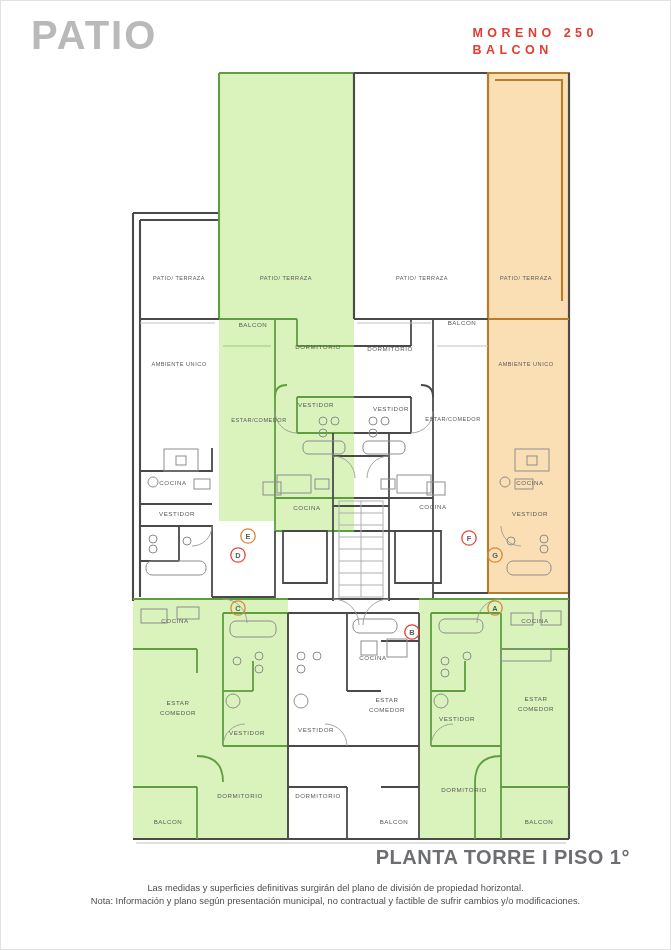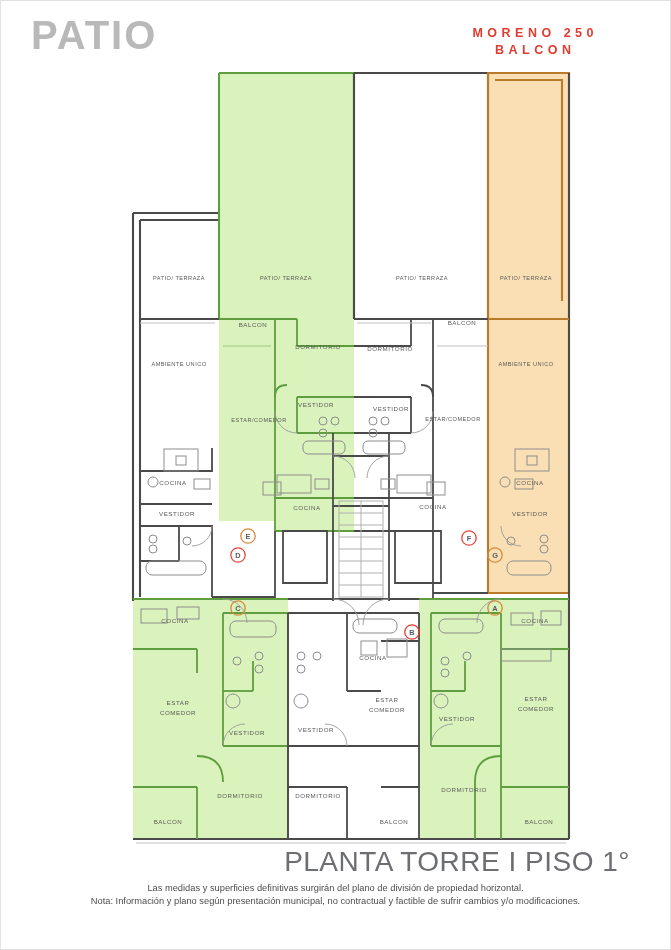--- a/index.html
+++ b/index.html
@@ -21,30 +21,30 @@
   .brand{position:absolute;left:30px;top:14px;}
   .brand-main{
     font-size:40px;font-weight:bold;letter-spacing:2px;
     color:#b9b9b9;line-height:40px;
   }
   .brand-sub{
     font-size:18px;color:#c6c6c6;letter-spacing:0.5px;
     line-height:22px;margin-top:1px;
   }
   .addr{
-    position:absolute;right:72px;top:24px;text-align:center;
+    position:absolute;right:72px;top:24px;text-align:left;
     color:#e03c31;font-size:12.5px;letter-spacing:4.5px;
     line-height:17px;font-weight:bold;
   }
 
   
   .plan-title{
     position:absolute;right:40px;top:845px;
-    font-size:28px;color:#6d6e71;letter-spacing:0.5px;
-    font-weight:normal;
+    font-size:20px;color:#6d6e71;letter-spacing:0.5px;
+    font-weight:bold;
   }
   .note{
     position:absolute;left:0;right:0;top:881px;
     text-align:center;font-size:9.3px;color:#4d4d4d;
     line-height:12.5px;
   }
   .note div{white-space:nowrap;}
 
   
   #plan{position:absolute;left:0;top:0;width:671px;height:950px;}

